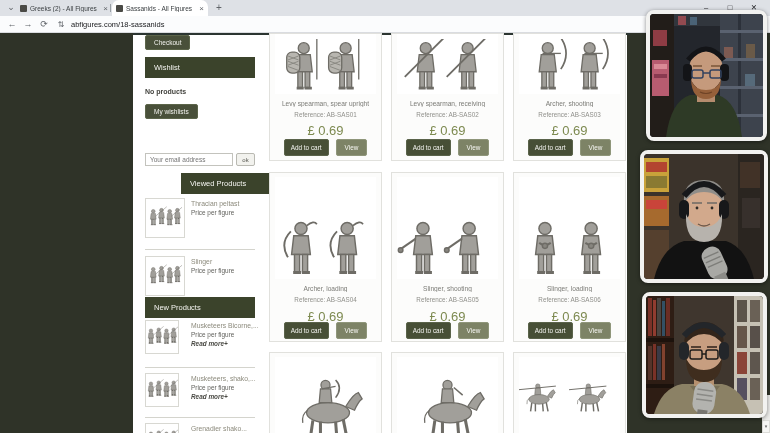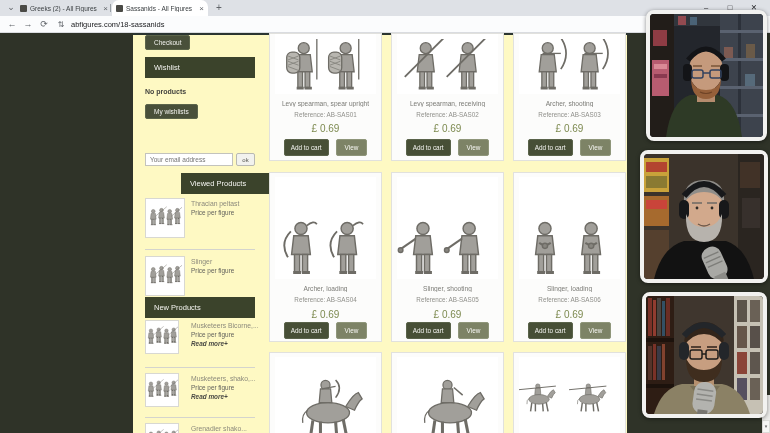--- a/index.html
+++ b/index.html
@@ -20,21 +20,21 @@
   .win-controls { position:absolute; right:4px; top:0; height:16px; display:flex; }
   .win-btn { width:24px; height:16px; font-size:7.5px; color:#202124; text-align:center; line-height:15px; }
 
   .toolbar { position:absolute; left:0; top:16px; width:770px; height:17px; background:#fbfcfd; border-bottom:1px solid #dadce0; display:flex; align-items:center; }
   .nav-ico { font-size:9px; color:#5f6368; width:16px; text-align:center; }
   .nav-ico.back { margin-left:4px; }
   .site-info { font-size:8px; color:#5f6368; width:14px; text-align:center; margin-left:2px; }
   .url { font-size:7.5px; color:#202124; margin-left:3px; }
 
   
-  .page { position:absolute; left:0; top:33px; width:770px; height:400px; background:#fef9c3; overflow:hidden; }
+  .page { position:absolute; left:0; top:33px; width:770px; height:400px; background:#ffffff; overflow:hidden; }
   .dark-left { position:absolute; left:0; top:0; width:133px; height:400px; background:#2f3328; }
   .dark-right { position:absolute; left:627px; top:0; width:143px; height:400px; background:#2f3328; }
   .content-top-line { position:absolute; left:133px; top:0; width:497px; height:2px; background:#2b3531; }
 
   
   .sidebar { position:absolute; left:133px; top:0; width:132px; height:400px; }
   .side-btn { position:absolute; left:12px; background:#49503a; border:1px solid #5c654a; border-radius:2px; color:#f2f2ee; font-size:6.5px; padding:3px 8px; white-space:nowrap; }
   .side-header { position:absolute; left:12px; width:110px; height:21px; background:#3b432b; color:#f4f4f0; font-size:7.5px; line-height:21px; padding-left:9px; }
   .no-products { position:absolute; left:12px; font-size:7px; font-weight:bold; color:#44443f; }
   .email-input { position:absolute; left:12px; width:88px; height:13px; border:1px solid #c3c3bd; background:#fff; font-size:6.5px; color:#555; padding:0 4px; font-family:"Liberation Sans", sans-serif; }
@@ -46,21 +46,21 @@
   .item-name { position:absolute; left:46px; top:2px; font-size:6.8px; color:#8c8a7c; white-space:nowrap; }
   .item-note { position:absolute; left:46px; top:11px; font-size:6.4px; color:#5f5f5a; white-space:nowrap; }
   .item-more { position:absolute; left:46px; top:20px; font-size:6.4px; font-style:italic; font-weight:bold; color:#4a4a44; white-space:nowrap; }
   .side-divider { position:absolute; left:12px; width:110px; height:1px; background:#d4d4cd; }
 
   
   .card { position:absolute; width:113px; background:#fcfcfb; border:1px solid #e1e1dd; }
   .p-img { position:absolute; left:5px; right:5px; background:#fff; display:flex; align-items:flex-end; justify-content:center; overflow:hidden; }
   .p-title { position:absolute; left:2px; right:2px; text-align:center; font-size:6.6px; color:#7b7b76; white-space:nowrap; overflow:hidden; }
   .p-ref { position:absolute; left:2px; right:2px; text-align:center; font-size:6.3px; color:#8f8f8a; white-space:nowrap; }
-  .p-price { position:absolute; left:0; right:0; text-align:center; font-size:10px; color:#7d8a50; }
+  .p-price { position:absolute; left:0; right:0; text-align:center; font-size:13px; color:#7d8a50; }
   .p-btns { position:absolute; left:0; right:0; display:flex; justify-content:center; gap:7px; }
   .btn-cart { background:#474f36; border:1px solid #5a634a; border-radius:2px; color:#f4f4f0; font-size:6.4px; padding:4px 6px; white-space:nowrap; }
   .btn-view { background:#7d8366; border:1px solid #8f967a; border-radius:2px; color:#f7f7f3; font-size:6.4px; padding:4px 8px; white-space:nowrap; }
 
   
   .scroll-strip { position:absolute; left:762px; top:362px; width:8px; height:38px; background:#ececea; }
   .scroll-arrow { position:absolute; left:0; bottom:0; width:8px; height:13px; background:#f6f6f4; border:1px solid #dcdcd8; font-size:5px; color:#666; text-align:center; line-height:11px; }
 
   
   .cam { position:absolute; border:4px solid #f2f2f0; border-radius:8px; overflow:hidden; box-shadow:0 1px 4px rgba(0,0,0,.45); background:#222; }

